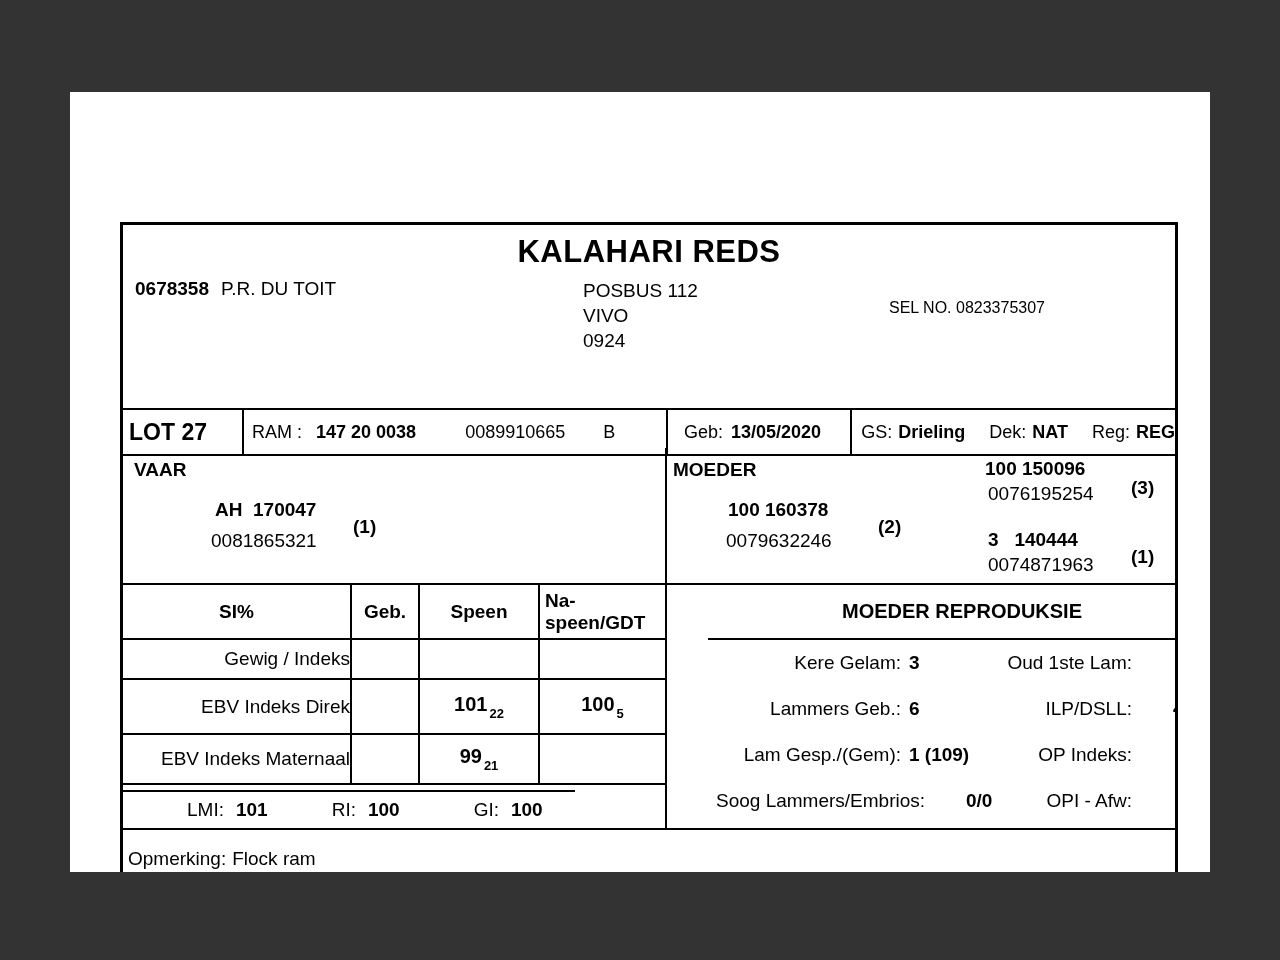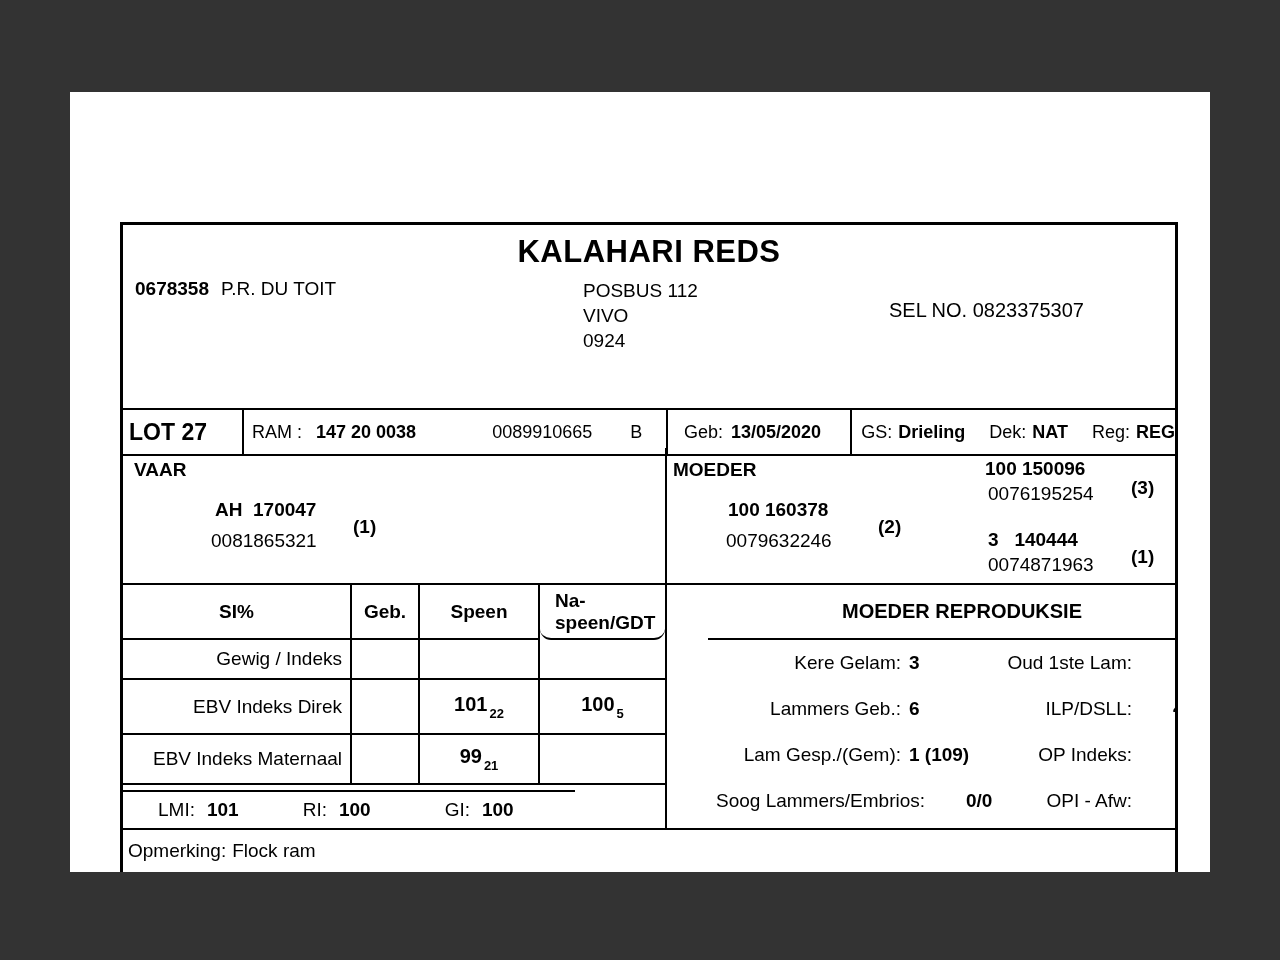--- a/index.html
+++ b/index.html
@@ -7,31 +7,31 @@
   body { background:#333333; font-family:"Liberation Sans", sans-serif; color:#000; position:relative; overflow:hidden; }
 
   .page { position:absolute; left:70px; top:92px; width:1140px; height:780px; background:#ffffff; overflow:hidden; }
   .card { position:absolute; left:50px; top:130px; width:1058px; height:650px; border:3px solid #000; border-bottom:none; overflow:hidden; }
 
   
   .hdr-title { text-align:center; font-size:31px; font-weight:bold; padding-top:9px; letter-spacing:0.5px; }
   .hdr-breeder { position:absolute; left:12px; top:53px; font-size:19px; }
   .hdr-breeder .no { font-weight:bold; margin-right:12px;text-align:center; }
   .hdr-address { position:absolute; left:460px; top:53px; font-size:19px; line-height:25px; }
-  .hdr-sel { position:absolute; left:766px; top:74px; font-size:20px; }
+  .hdr-sel { position:absolute; left:766px; top:74px; font-size:16px; }
 
   
   .lot-row { position:absolute; top:183px; left:0; width:100%; height:48px; border-top:2px solid #000; border-bottom:2px solid #000; display:flex; font-size:18px; }
   .lc { display:flex; align-items:center; }
   .lc-lot { width:121px; border-right:2px solid #000; font-size:23px; font-weight:bold; padding-left:6px; }
   .lc-ram { width:424px; border-right:2px solid #000; }
   .lc-geb { width:184px; border-right:2px solid #000; padding-left:16px; }
   .lc-misc { flex:1; padding-left:4px;justify-content:flex-end; }
   .b { font-weight:bold; }
-  .ml6{margin-left:6px;} .ml8{margin-left:8px;} .ml14{margin-left:14px;} .ml24{margin-left:24px;} .ml38{margin-left:38px;} .ml56{margin-left:76px;}
+  .ml6{margin-left:6px;} .ml8{margin-left:8px;} .ml14{margin-left:14px;} .ml24{margin-left:24px;} .ml38{margin-left:38px;} .ml56{margin-left:49px;}
 
   
   .ped { position:absolute; top:223px; left:0; width:100%; height:137px; font-size:19px; }
   .ped span { position:absolute; white-space:pre; }
   .pbold { font-weight:bold; }
   .p-vaar   { left:11px;  top:11px; }
   .p-moeder { left:550px; top:11px; }
   .p-sire-id  { left:92px;  top:51px; }
   .p-sire-reg { left:88px;  top:82px; }
   .p-sire-ct  { left:230px; top:68px; }
@@ -48,47 +48,47 @@
   .rule-mid { position:absolute; top:358px; left:0; width:100%; height:0; border-top:2px solid #000; }
   .vline { position:absolute; left:542px; top:223px; width:0; height:380px; border-left:2px solid #000; }
   .hrule { position:absolute; top:603px; left:0; width:100%; height:0; border-top:2px solid #000; }
 
   
   .ebv { position:absolute; top:360px; left:0; width:542px; font-size:19px; }
   .trow { display:grid; grid-template-columns:229px 68px 120px 125px; }
   .trow > div { border-right:2px solid #000; border-bottom:2px solid #000; display:flex; align-items:center; justify-content:center; }
   .trow > div:last-child { border-right:none; }
   .trow.th > div { height:55px; font-weight:bold; }
-  .trow.th > div.naspeen-h { justify-content:flex-start; padding-left:15px; line-height:1.15;border-radius:11px; }
+  .trow.th > div.naspeen-h { justify-content:flex-start; padding-left:5px; line-height:1.15; }
   .trow.r1 > div { height:40px; }
   .trow.r2 > div { height:55px; }
   .trow.r3 > div { height:50px; }
-  .rowlab { justify-content:flex-end !important; padding-right:8px; white-space:nowrap; }
+  .rowlab { justify-content:flex-end !important; white-space:nowrap; }
   .num { font-weight:bold; font-size:20px; }
   .acc { font-size:13px; font-weight:bold; vertical-align:-7px; margin-left:2px; }
 
   
-  .lmi { position:absolute; top:565px; left:0; width:452px; height:38px; border-top:2px solid #000; display:flex; align-items:center; font-size:19px; padding-left:35px; }
+  .lmi { position:absolute; top:565px; left:0; width:452px; height:38px; border-top:2px solid #000; display:flex; align-items:center; font-size:19px; padding-left:64px; }
   .lmi .v { font-weight:bold; margin-left:12px; }
   .lmi .g1 { margin-left:64px; } .lmi .g2 { margin-left:74px; }
 
   
   .repro { position:absolute; top:360px; left:544px; width:508px; font-size:19px;margin-left:41px; }
   .repro-hd { height:55px; border-bottom:2px solid #000; display:flex; align-items:center; justify-content:center; font-weight:bold; font-size:20px; }
   .repro-row { position:relative; height:46px; }
   .repro-row span { position:absolute; top:50%; transform:translateY(-50%); white-space:nowrap; }
   .repro-row .ll { right:315px; }
   .repro-row .lv { left:201px; font-weight:bold; }
   .repro-row .rl { right:84px; }
   .repro-row .rv { right:6px; font-weight:bold; }
   .repro-row:nth-child(5) .ll { right:auto; left:8px; }
   .repro-row:nth-child(5) .lv { left:258px; }
 
   
-  .remark { position:absolute; top:605px; left:0; width:100%; padding:10px 0 0 5px; font-size:19px; }
+  .remark { position:absolute; top:605px; left:0; width:100%; padding:18px 0 0 5px; font-size:19px; }
   .remark .t { margin-left:6px; }
 </style>
 </head>
 <body>
 
 <div class="page">
   <div class="card">
 
     <div>
       <div class="hdr-title">KALAHARI REDS</div>

